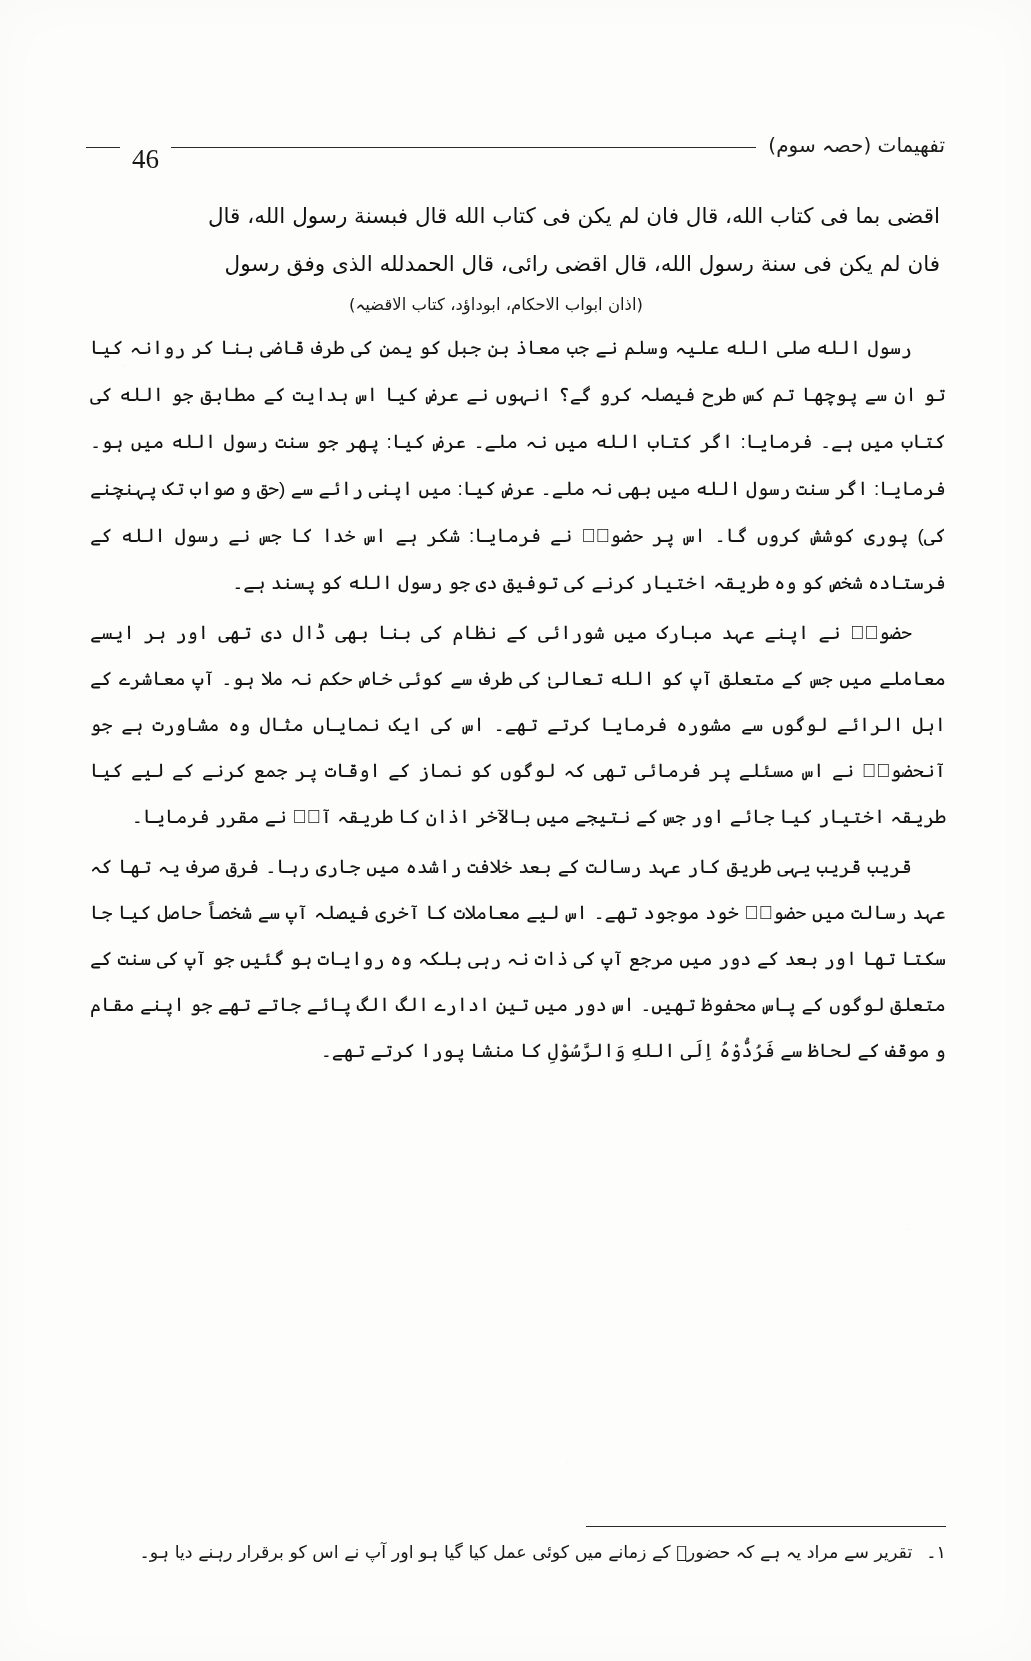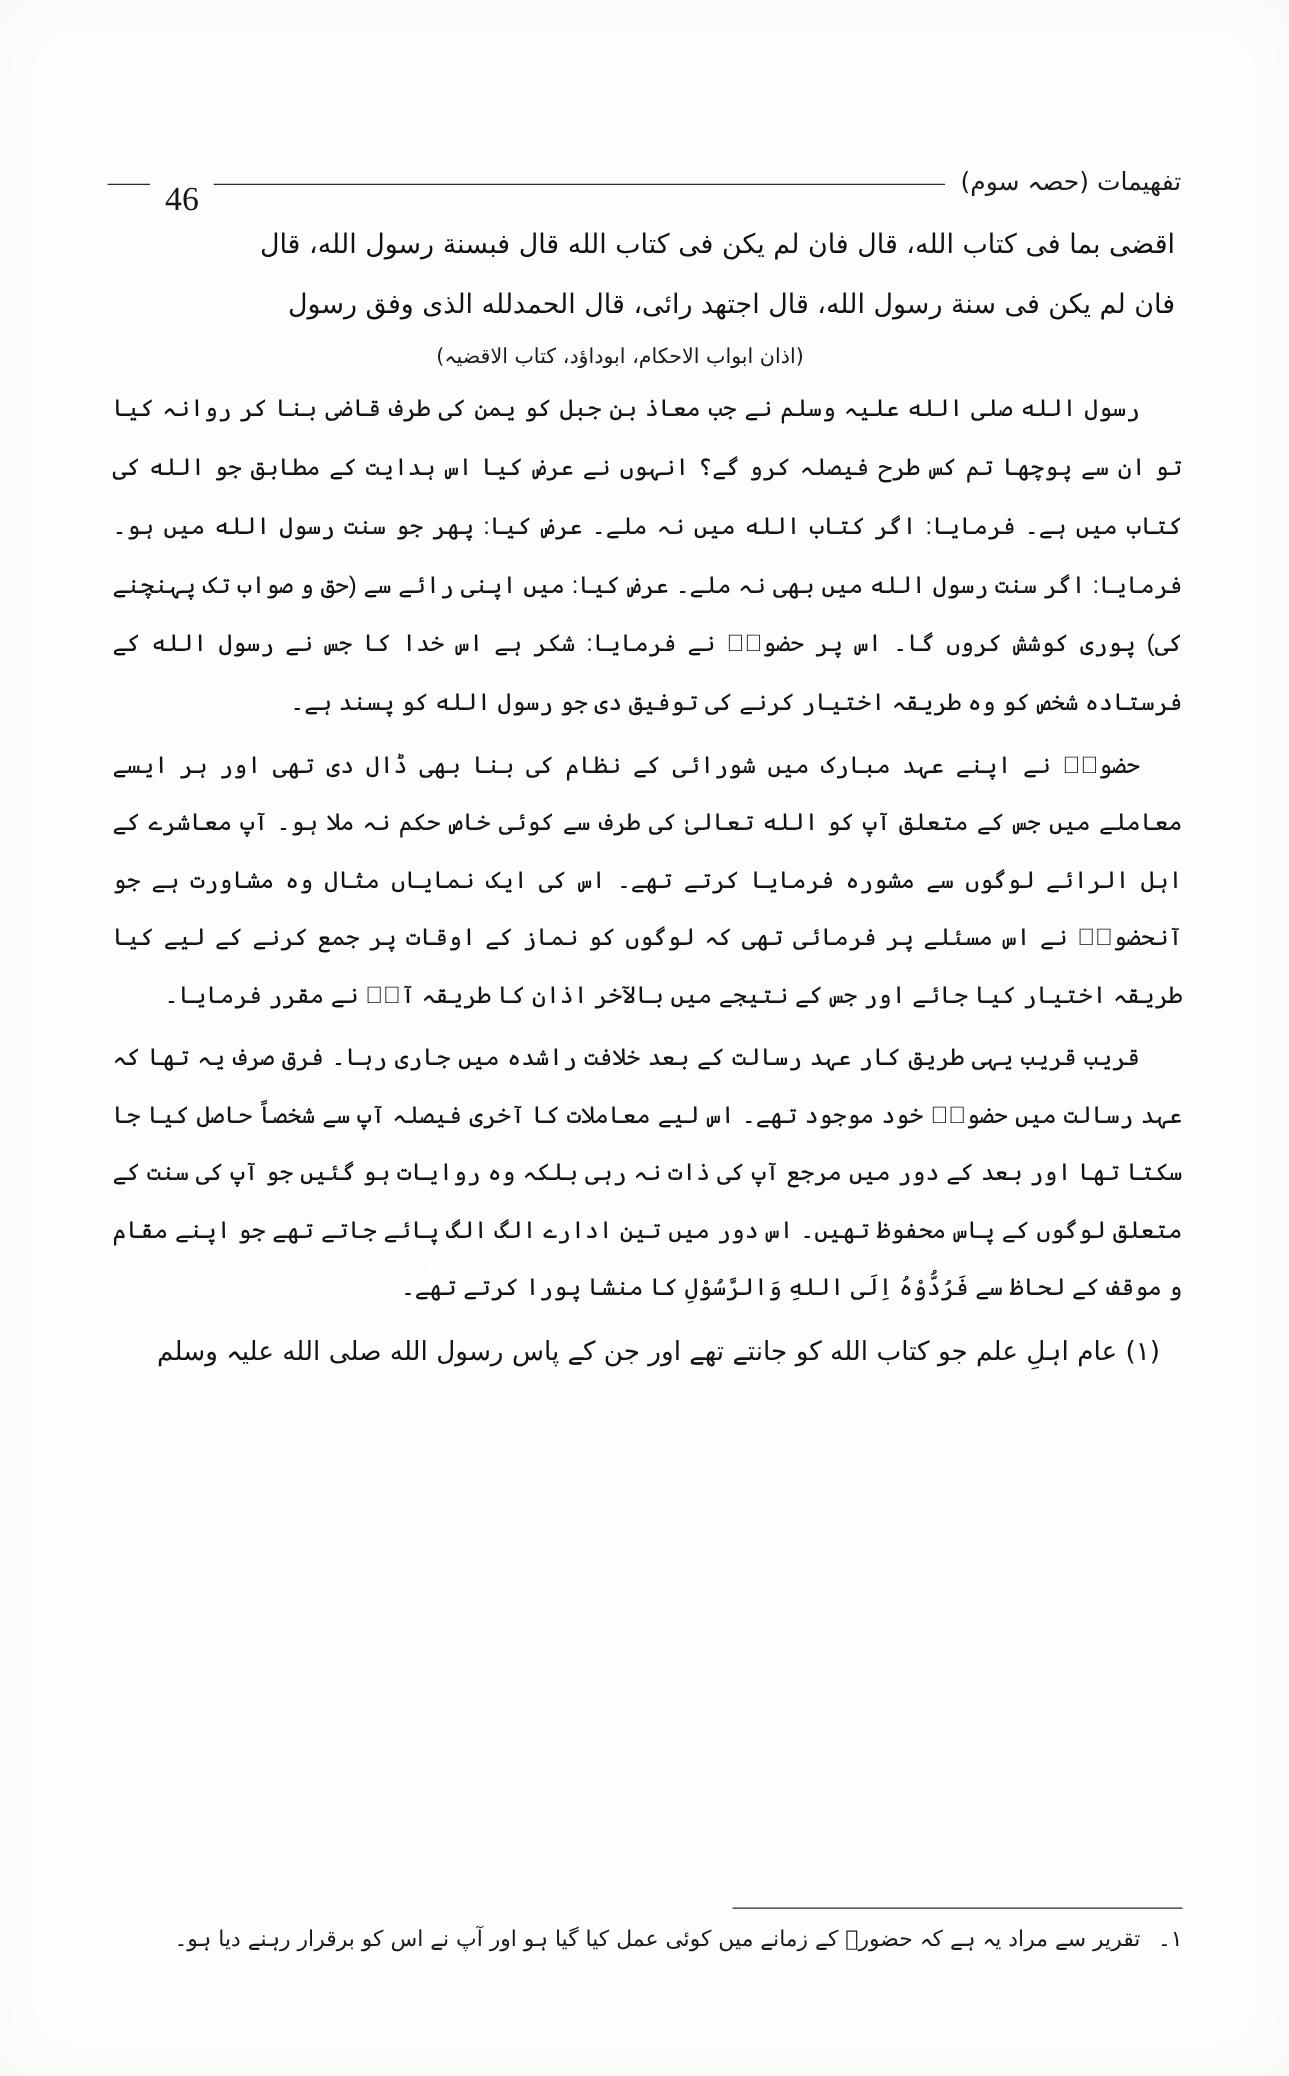--- a/index.html
+++ b/index.html
@@ -74,21 +74,21 @@
     height: 0;
     border-top: 1.6px solid #2a2a2a;
     margin-right: 12px;
     position: relative;
     top: 2px;
   }
 
   
   .body {
     position: absolute;
-    top: 172px;
+    top: 192px;
     left: 86px;
     width: 860px;
     direction: rtl;
     text-align: justify;
     color: #141414;
   }
 
   .arabic-block {
     direction: rtl;
     text-align: justify;
@@ -186,33 +186,32 @@
     <div class="header-title">تفهیمات (حصہ سوم)</div>
     <div class="header-rule"></div>
     <div class="page-number">46</div>
     <div class="header-rule-left"></div>
   </div>
 
   <div class="body">
 
     <div class="arabic-block">
       <p>اقضی بما فی کتاب الله، قال فان لم یکن فی کتاب الله قال فبسنة رسول الله، قال</p>
-      <p>فان لم یکن فی سنة رسول الله، قال اجتهد رائی، قال الحمدلله الذی وفق رسول</p>
+      <p>فان لم یکن فی سنة رسول الله، قال اقضی رائی، قال الحمدلله الذی وفق رسول</p>
     </div>
 
     <div class="source-ref">(اذان ابواب الاحکام، ابوداؤد، کتاب الاقضیہ)</div>
 
     <p class="para">رسول الله صلی الله علیہ وسلم نے جب معاذ بن جبل کو یمن کی طرف قاضی بنا کر روانہ کیا تو ان سے پوچھا تم کس طرح فیصلہ کرو گے؟ انہوں نے عرض کیا اس ہدایت کے مطابق جو الله کی کتاب میں ہے۔ فرمایا: اگر کتاب الله میں نہ ملے۔ عرض کیا: پھر جو سنت رسول الله میں ہو۔ فرمایا: اگر سنت رسول الله میں بھی نہ ملے۔ عرض کیا: میں اپنی رائے سے (حق و صواب تک پہنچنے کی) پوری کوشش کروں گا۔ اس پر حضورؐ نے فرمایا: شکر ہے اس خدا کا جس نے رسول الله کے فرستادہ شخص کو وہ طریقہ اختیار کرنے کی توفیق دی جو رسول الله کو پسند ہے۔</p>
 
     <p class="para tight">حضورؐ نے اپنے عہد مبارک میں شورائی کے نظام کی بنا بھی ڈال دی تھی اور ہر ایسے معاملے میں جس کے متعلق آپ کو الله تعالیٰ کی طرف سے کوئی خاص حکم نہ ملا ہو۔ آپ معاشرے کے اہل الرائے لوگوں سے مشورہ فرمایا کرتے تھے۔ اس کی ایک نمایاں مثال وہ مشاورت ہے جو آنحضورؐ نے اس مسئلے پر فرمائی تھی کہ لوگوں کو نماز کے اوقات پر جمع کرنے کے لیے کیا طریقہ اختیار کیا جائے اور جس کے نتیجے میں بالآخر اذان کا طریقہ آپؐ نے مقرر فرمایا۔</p>
 
 
     <p class="para tight">قریب قریب یہی طریق کار عہد رسالت کے بعد خلافت راشدہ میں جاری رہا۔ فرق صرف یہ تھا کہ عہد رسالت میں حضورؐ خود موجود تھے۔ اس لیے معاملات کا آخری فیصلہ آپ سے شخصاً حاصل کیا جا سکتا تھا اور بعد کے دور میں مرجع آپ کی ذات نہ رہی بلکہ وہ روایات ہو گئیں جو آپ کی سنت کے متعلق لوگوں کے پاس محفوظ تھیں۔ اس دور میں تین ادارے الگ الگ پائے جاتے تھے جو اپنے مقام و موقف کے لحاظ سے فَرُدُّوْہُ اِلَی اللهِ وَالرَّسُوْلِ کا منشا پورا کرتے تھے۔</p>
 
-    <p class="numbered-item">(۱) عام اہلِ علم جو کتاب الله کو جانتے تھے اور جن کے پاس رسول الله صلی الله علیہ وسلم</p>
 
   </div>
 
   <div class="footnote-wrap">
     <div class="footnote-rule"></div>
     <div class="footnote">
       <span class="footnote-marker">۱۔</span>
       <span class="footnote-text">تقریر سے مراد یہ ہے کہ حضورؐ کے زمانے میں کوئی عمل کیا گیا ہو اور آپ نے اس کو برقرار رہنے دیا ہو۔</span>
     </div>
   </div>

